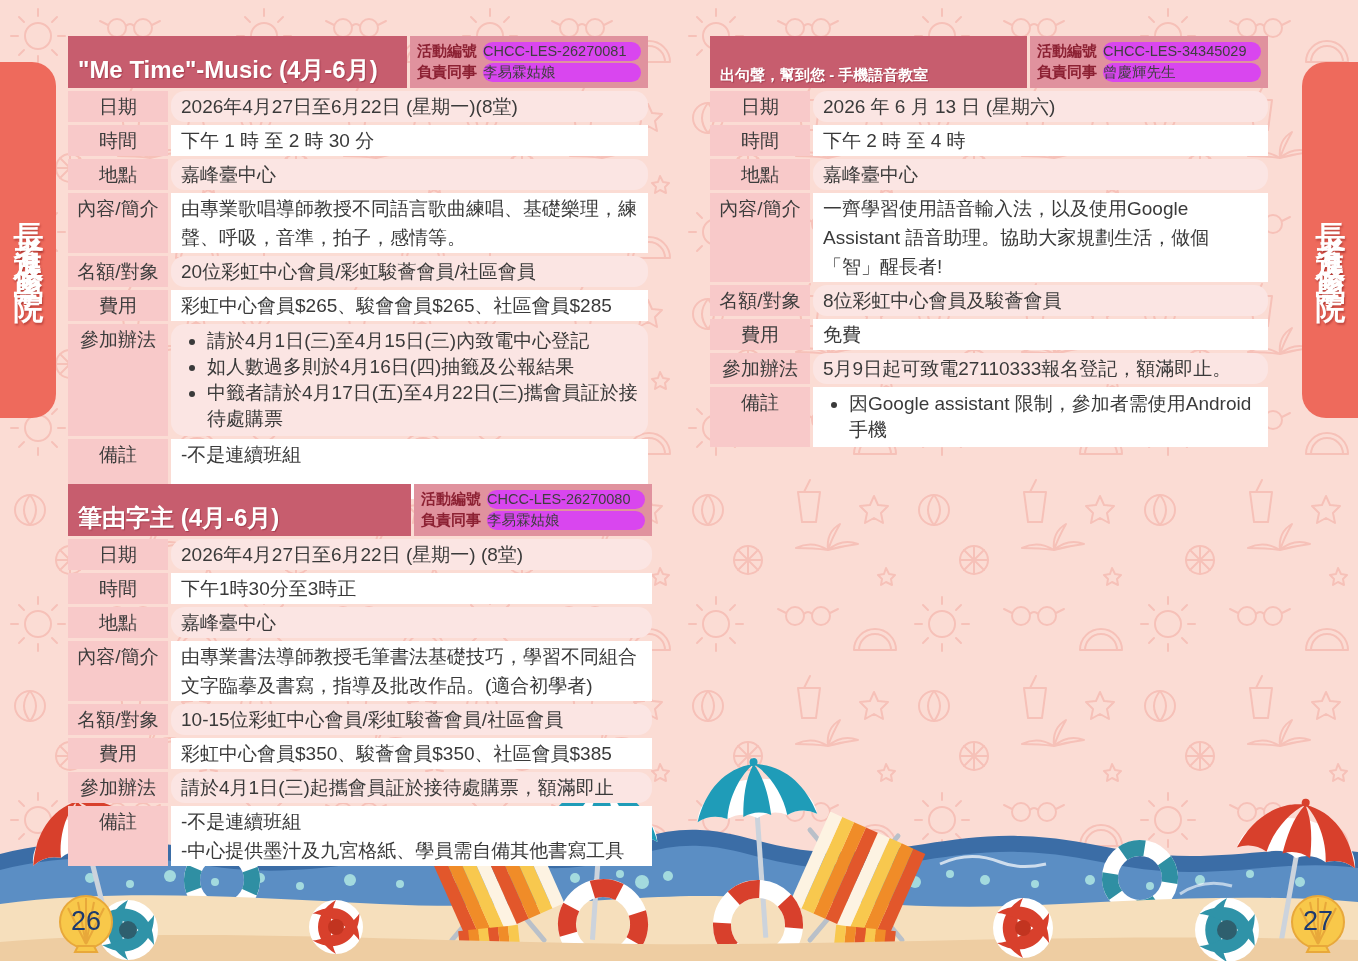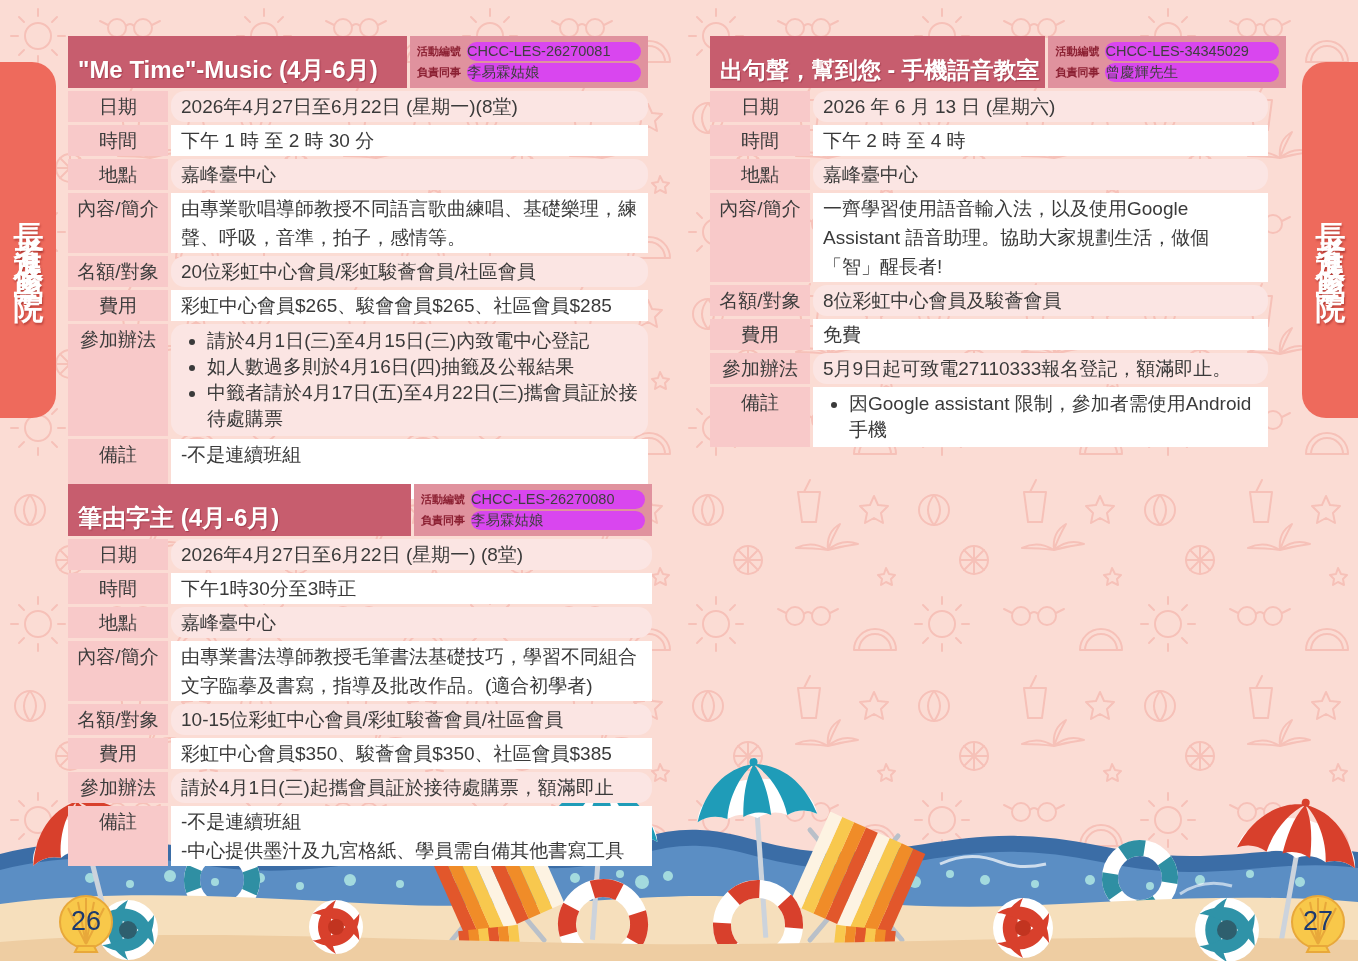--- a/index.html
+++ b/index.html
@@ -24,27 +24,27 @@
   .side-tab.right{left:1302px;border-radius:24px 0 0 24px;}
 
   
   .card{position:absolute;z-index:2;}
   .card-header{display:flex;height:52px;}
   .header-title{
     flex:1;background:#c75d6e;color:#fff;font-weight:bold;font-size:24px;
     display:flex;align-items:flex-end;padding:4px 6px 5px 10px;line-height:1.1;
     text-shadow:1px 1px 1px rgba(120,20,35,.4);white-space:nowrap;
   }
-  .card[data-card="2"] .header-title{font-size:23px;text-align:center;}
+  .card[data-card="2"] .header-title{font-size:15px;text-align:center;}
   .header-info{
     width:238px;flex:0 0 238px;background:#e0929e;margin-left:3px;
     padding:6px 7px;display:flex;flex-direction:column;justify-content:space-between;box-sizing:border-box;
   }
   .info-row{display:flex;align-items:center;gap:6px;}
-  .info-label{font-size:11px;font-weight:bold;color:#8c2133;white-space:nowrap;}
+  .info-label{font-size:15px;font-weight:bold;color:#8c2133;white-space:nowrap;}
   .info-pill{
     flex:1;background:#d946ef;border-radius:11px;text-align:left;
     font-size:14.5px;color:#3f3f3f;line-height:19px;height:19px;overflow:hidden;
   }
   .rows{display:flex;flex-direction:column;gap:3px;margin-top:3px;}
   .row{display:flex;gap:3px;}
   .row-label{
     width:100px;flex:0 0 100px;background:#f8c9c9;text-align:center;
     padding:2px 0;font-size:19px;line-height:27px;color:#3c3c3c;
   }

